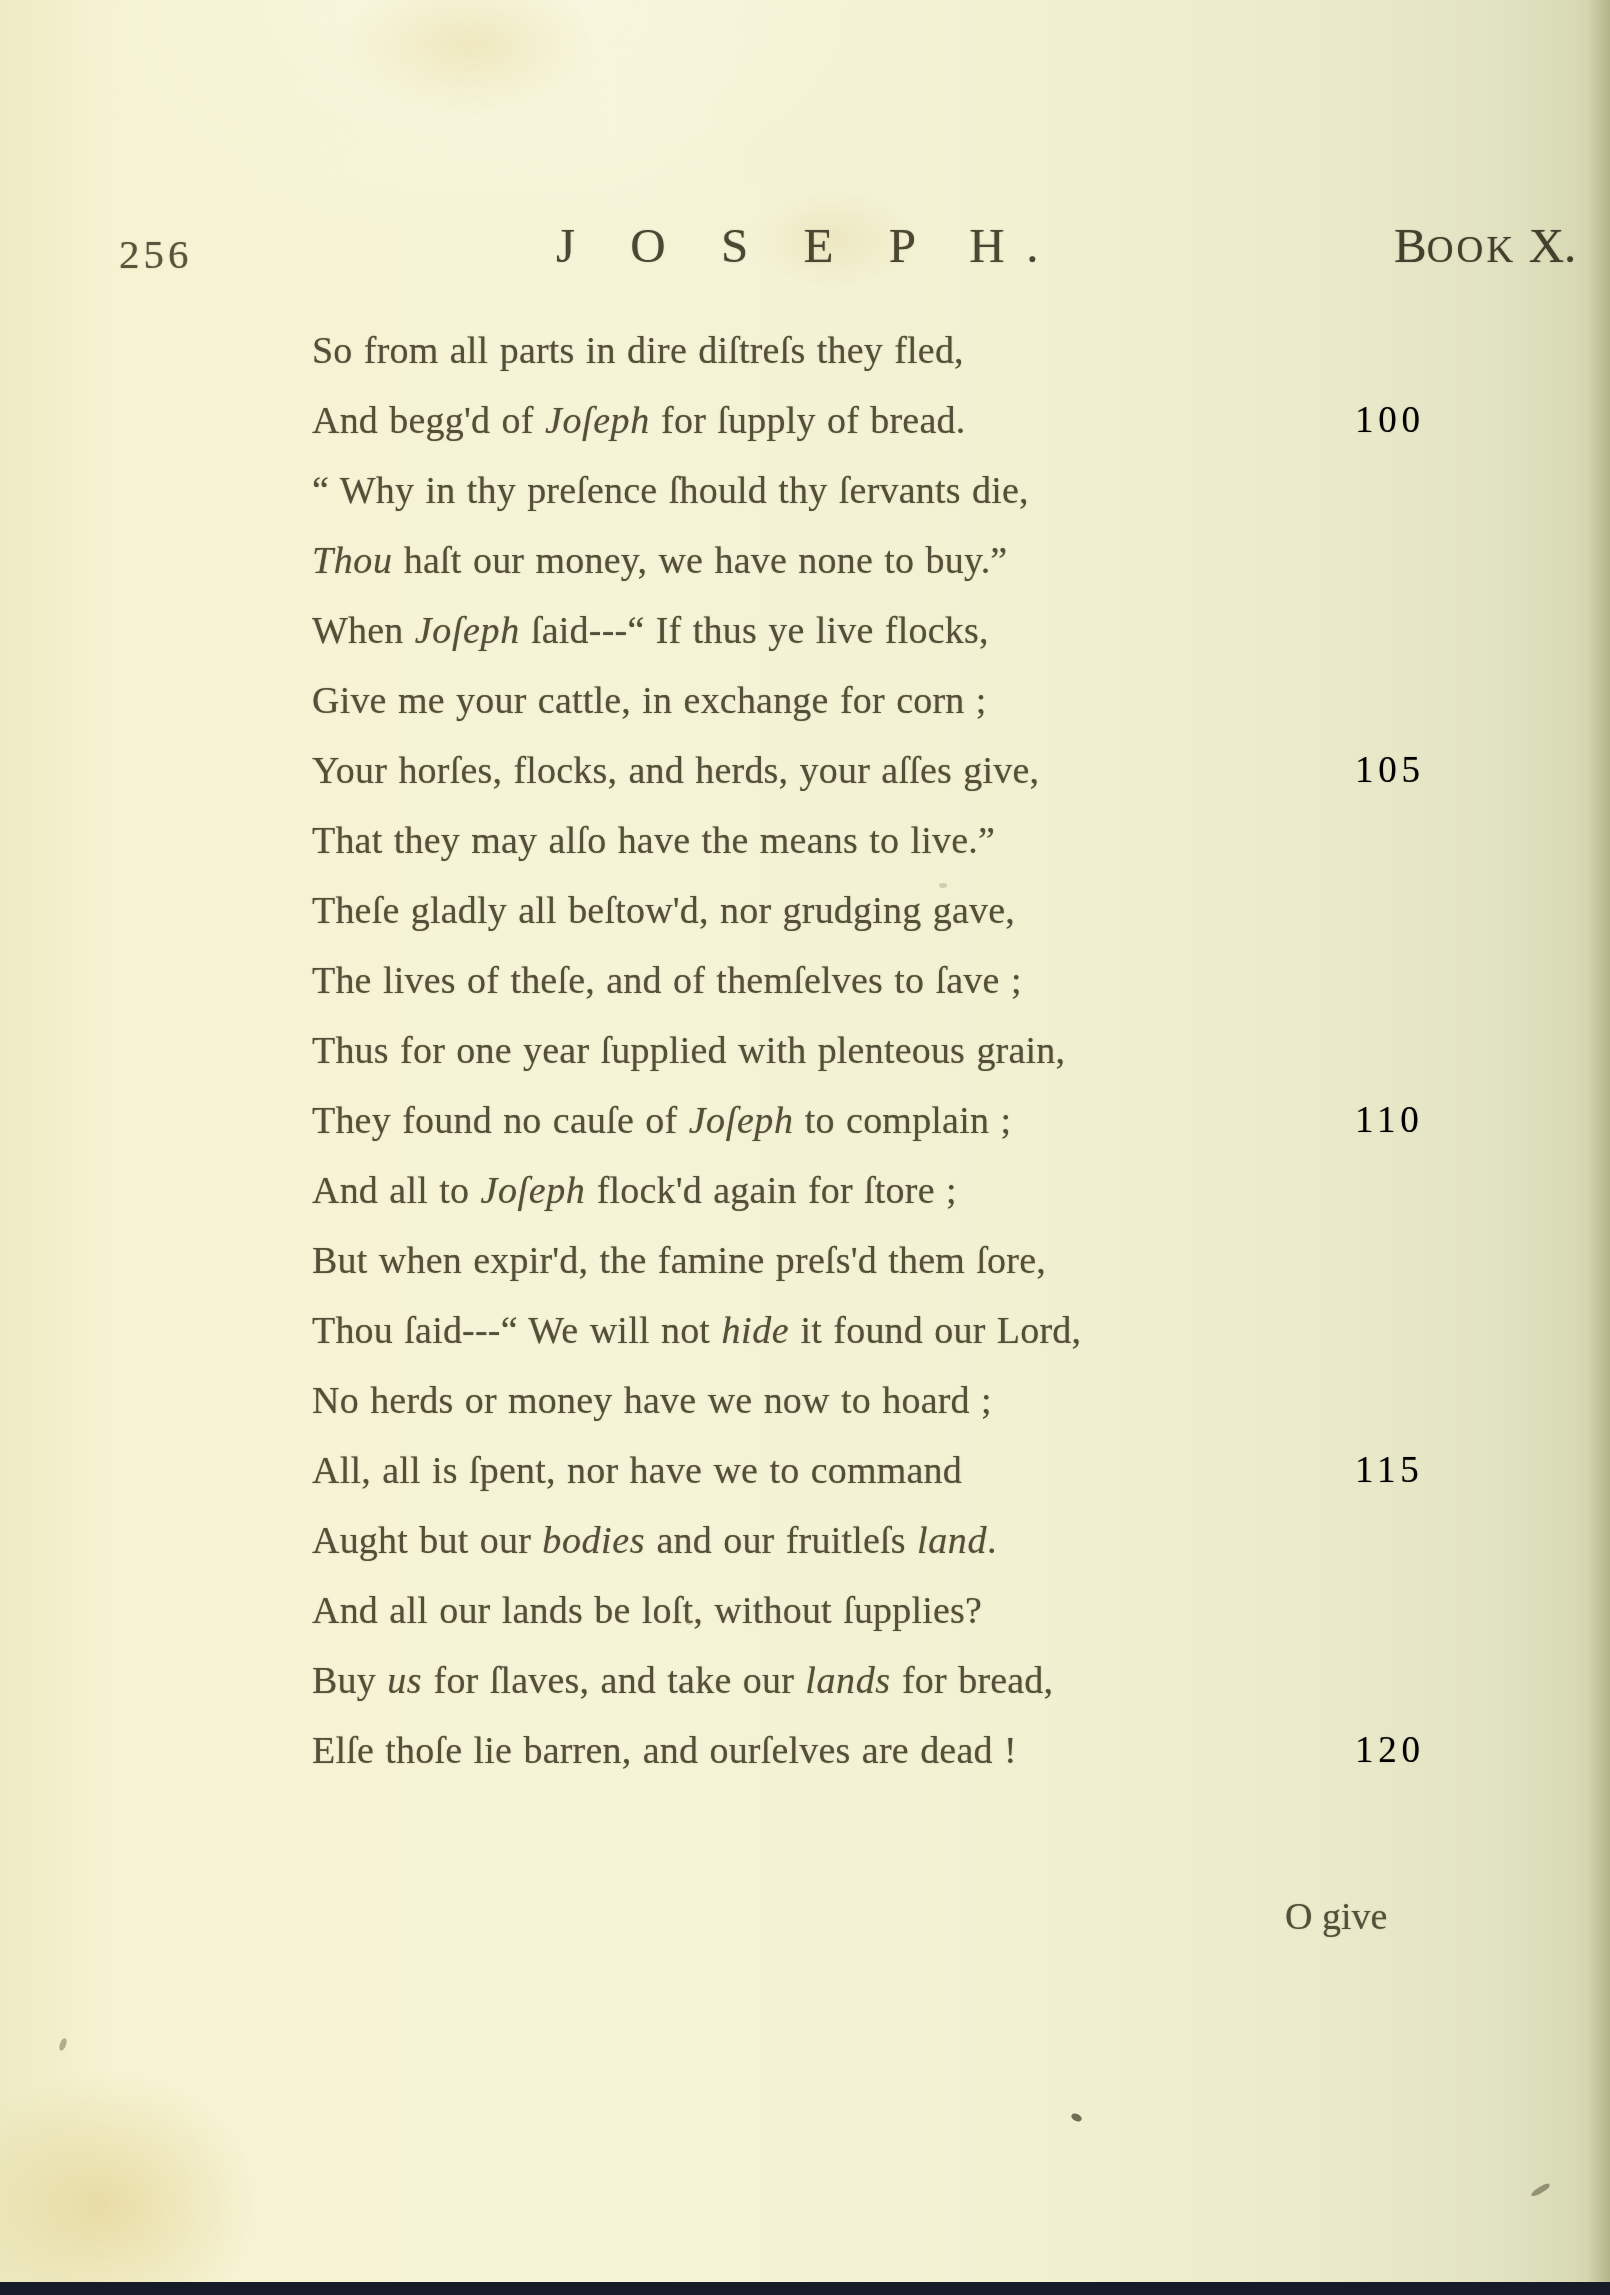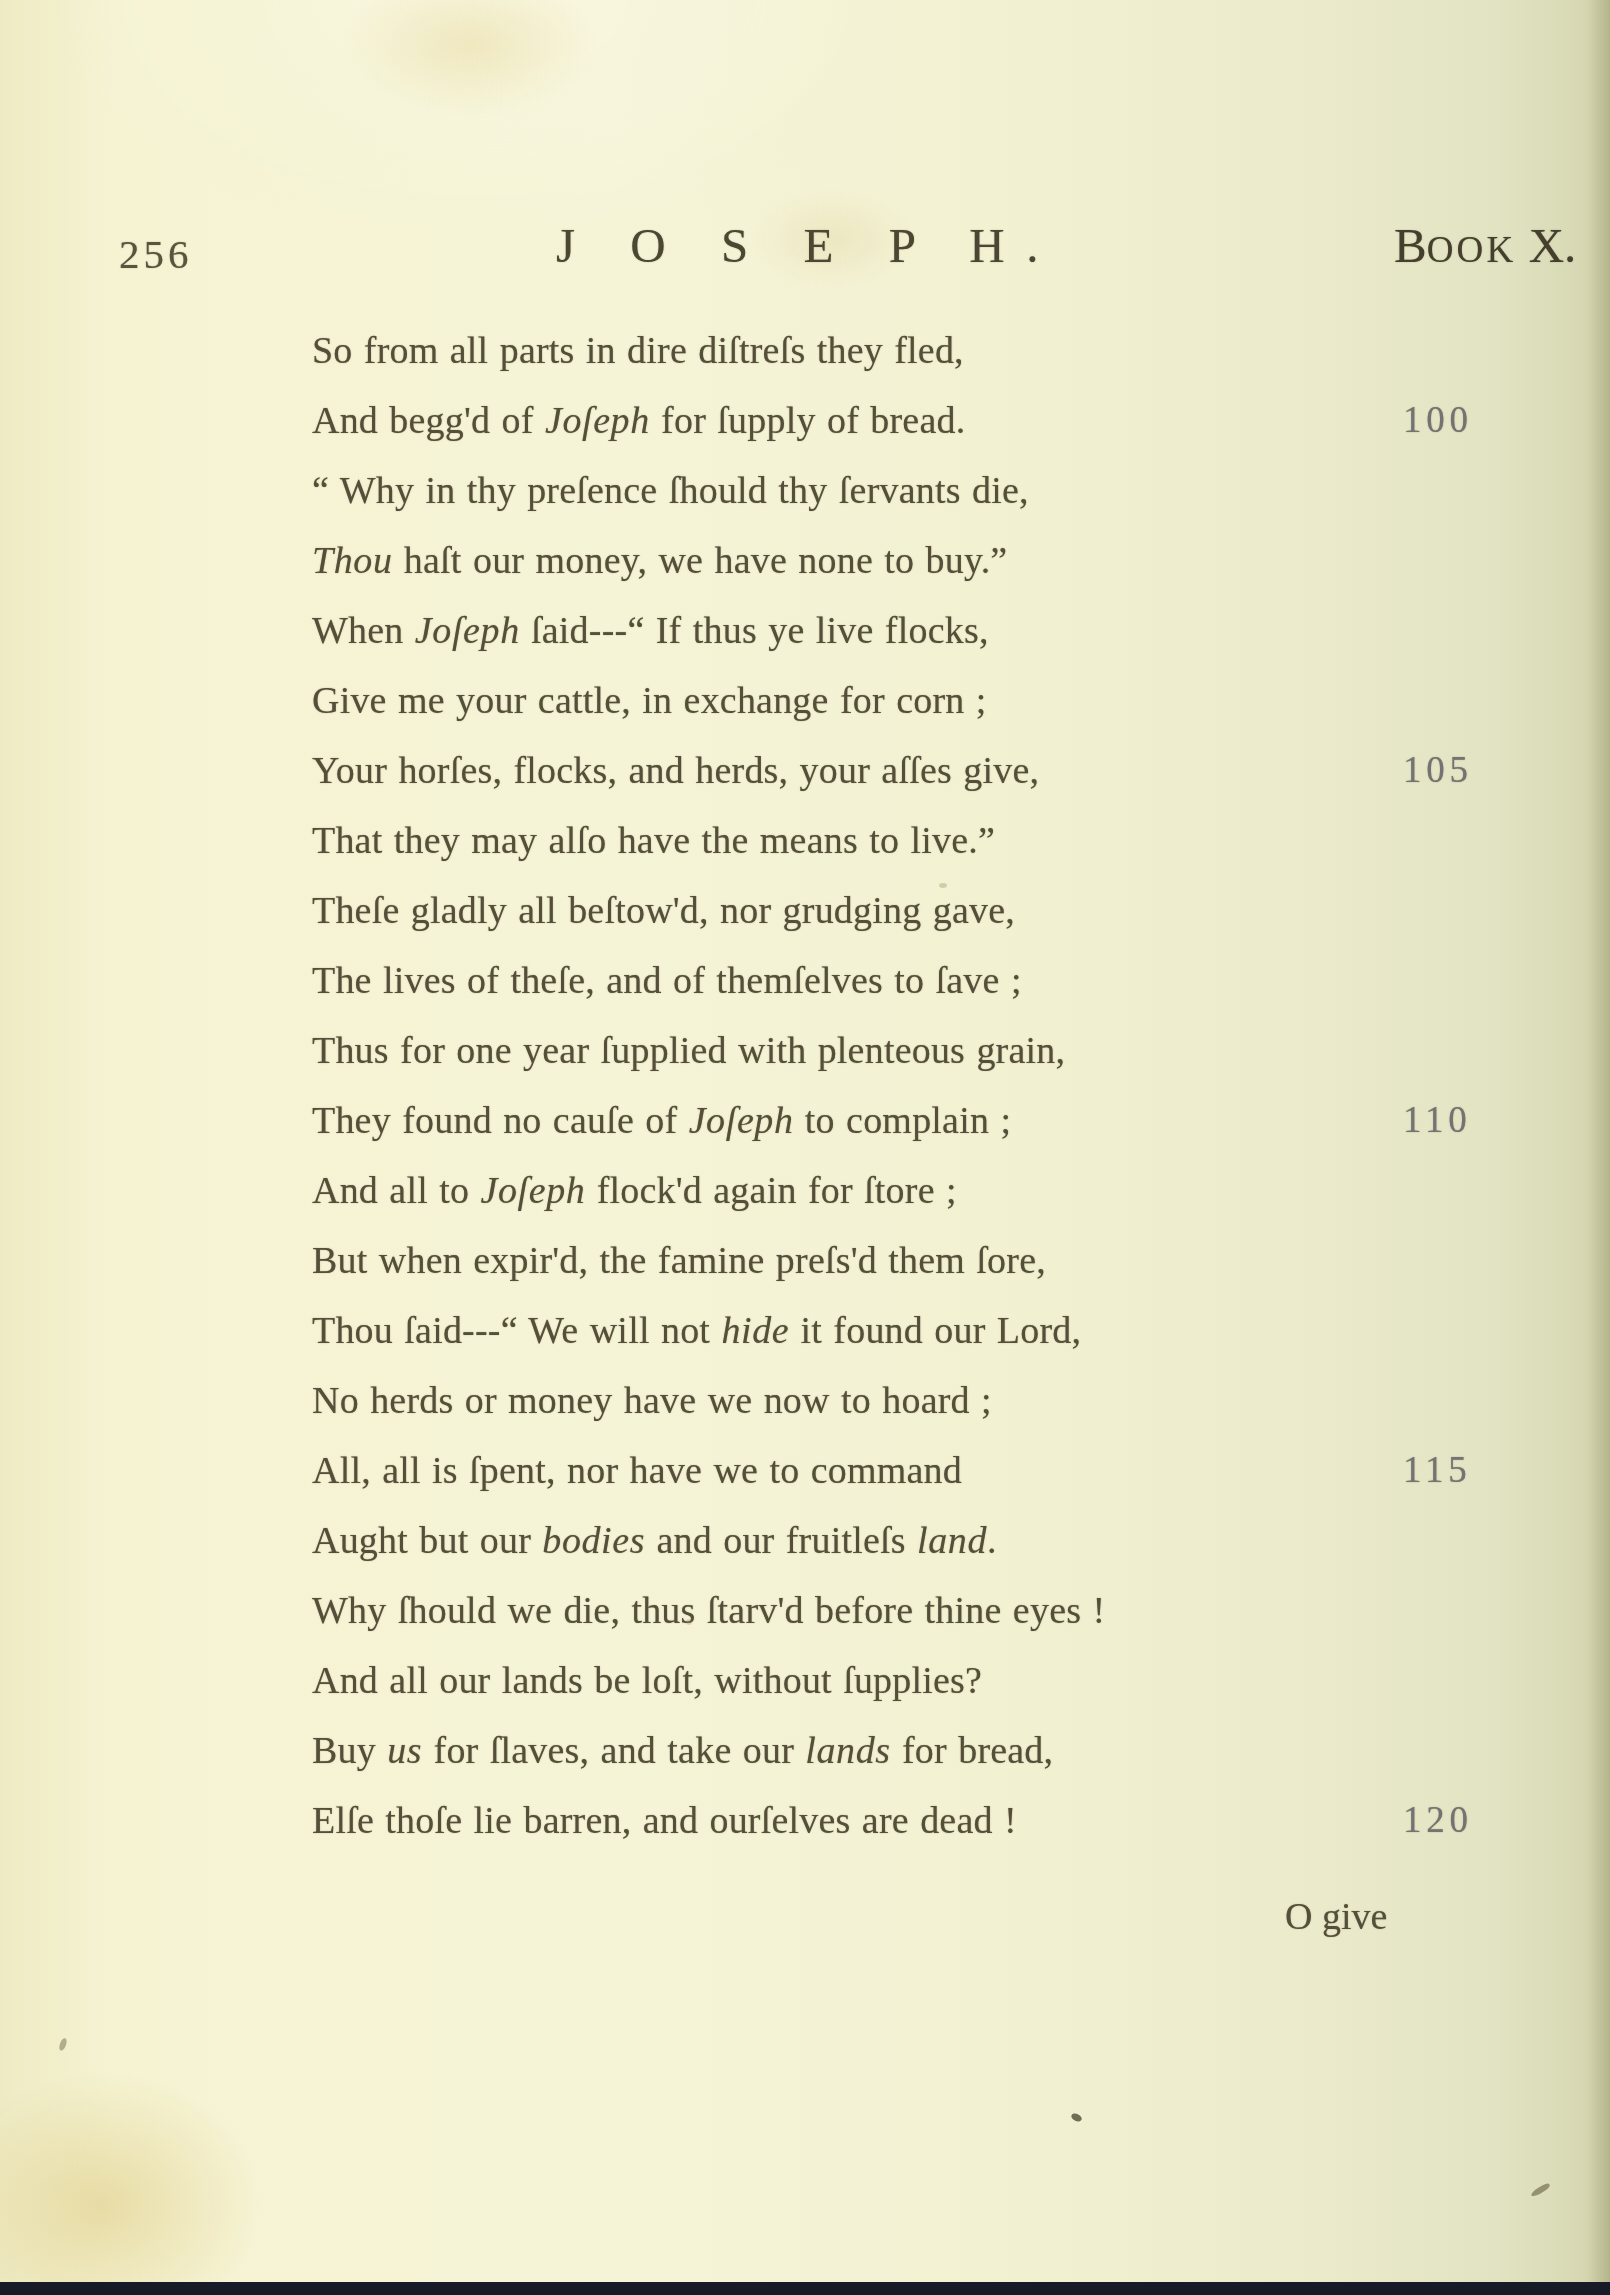--- a/index.html
+++ b/index.html
@@ -22,21 +22,21 @@
   .booklabel .bcap{font-size:49px;}
   .booklabel .bsmall{font-size:37px;letter-spacing:3.2px;}
   
   .poem{
     position:absolute;left:312px;top:315px;width:1194px;
     font-size:38px;line-height:70px;letter-spacing:0.2px;word-spacing:1.6px;
     white-space:nowrap;color:#554f39;
   }
   .pline{position:relative;height:70px;}
   .pline i{letter-spacing:0.6px;}
-  .lnum{position:absolute;left:1043px;top:0;font-size:37px;letter-spacing:4.8px;color:#737373;margin-left:48px;}
+  .lnum{position:absolute;left:1043px;top:0;font-size:37px;letter-spacing:4.8px;color:#000000;}
   
   .catchword{position:absolute;left:1285px;top:1896px;font-size:38px;line-height:1.1;color:#554f39;}
   
   .speck{position:absolute;border-radius:50%;}
   .s1{left:1071px;top:2114px;width:11px;height:7.2px;background:rgba(72,66,44,0.75);transform:rotate(25deg);}
   .s2{left:1530px;top:2187px;width:21px;height:6.4px;background:rgba(90,82,52,0.55);border-radius:60% 40% 50% 50%;transform:rotate(-30deg);}
   .s3{left:60px;top:2038px;width:6.4px;height:12.7px;background:rgba(100,92,60,0.45);transform:rotate(20deg);}
   .s4{left:939px;top:883px;width:8px;height:4.8px;background:rgba(140,120,70,0.30);}
   .s5{left:686px;top:1619px;width:6.4px;height:6.4px;background:rgba(150,130,80,0.25);}
   .edge-shade{position:absolute;right:0;top:0;width:24px;height:100%;
@@ -62,21 +62,20 @@
     <div class="pline"><span><span>Theſe gladly all beſtow'd, nor grudging gave,</span></span></div>
     <div class="pline"><span><span>The lives of theſe, and of themſelves to ſave ;</span></span></div>
     <div class="pline"><span><span>Thus for one year ſupplied with plenteous grain,</span></span></div>
     <div class="pline"><span><span>They found no cauſe of </span><i>Joſeph</i><span> to complain ;</span></span><span class="lnum">110</span></div>
     <div class="pline"><span><span>And all to </span><i>Joſeph</i><span> flock'd again for ſtore ;</span></span></div>
     <div class="pline"><span><span>But when expir'd, the famine preſs'd them ſore,</span></span></div>
     <div class="pline"><span><span>Thou ſaid---“ We will not </span><i>hide</i><span> it found our Lord,</span></span></div>
     <div class="pline"><span><span>No herds or money have we now to hoard ;</span></span></div>
     <div class="pline"><span><span>All, all is ſpent, nor have we to command</span></span><span class="lnum">115</span></div>
     <div class="pline"><span><span>Aught but our </span><i>bodies</i><span> and our fruitleſs </span><i>land</i><span>.</span></span></div>
-    <div class="pline"><span><span>Why ſhould we die, thus ſtarv'd before thine eyes !</span></span></div>
     <div class="pline"><span><span>And all our lands be loſt, without ſupplies?</span></span></div>
     <div class="pline"><span><span>Buy </span><i>us</i><span> for ſlaves, and take our </span><i>lands</i><span> for bread,</span></span></div>
     <div class="pline"><span><span>Elſe thoſe lie barren, and ourſelves are dead !</span></span><span class="lnum">120</span></div>
   </div>
 
 <div class="catchword ink">O give</div>
 
 <div class="edge-shade"></div>
 <div class="speck s1"></div>
 <div class="speck s2"></div>

